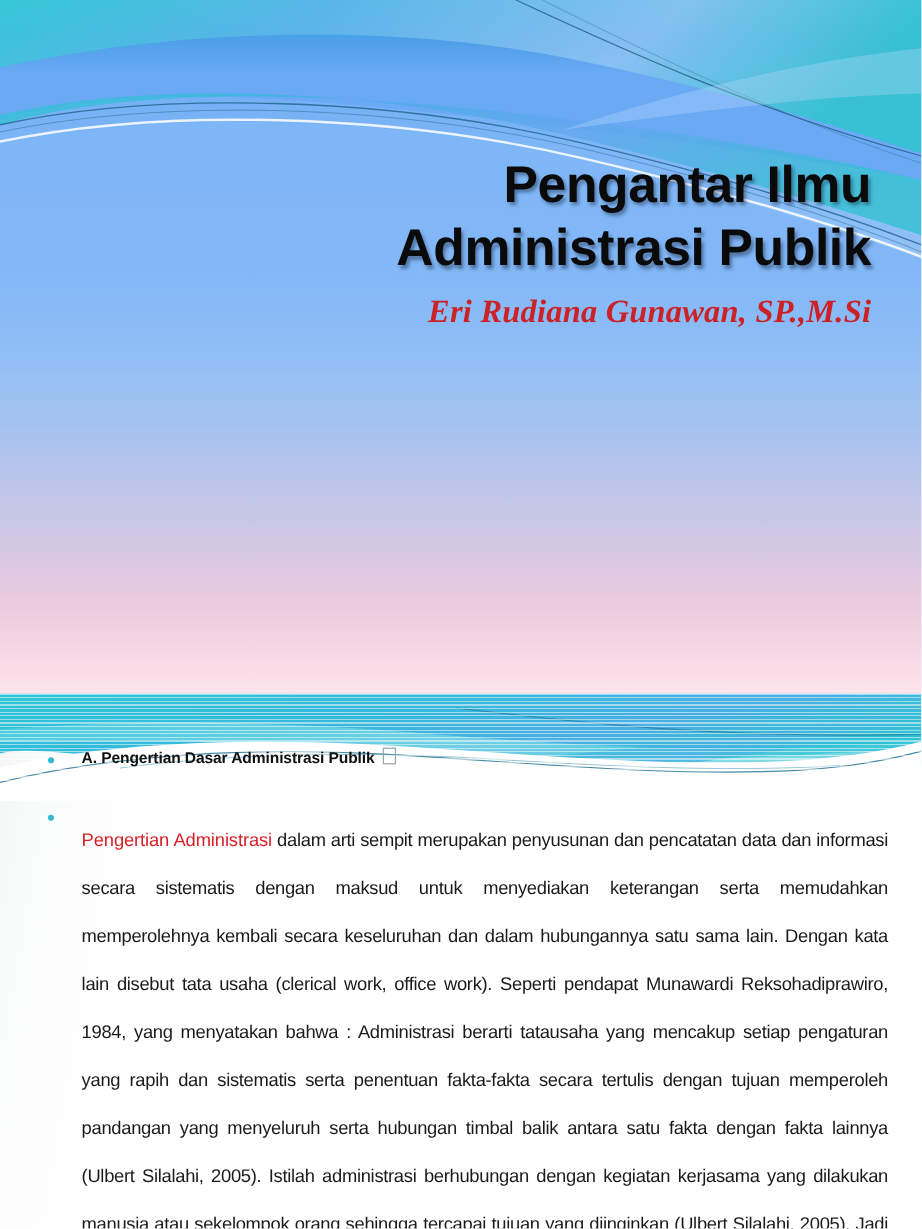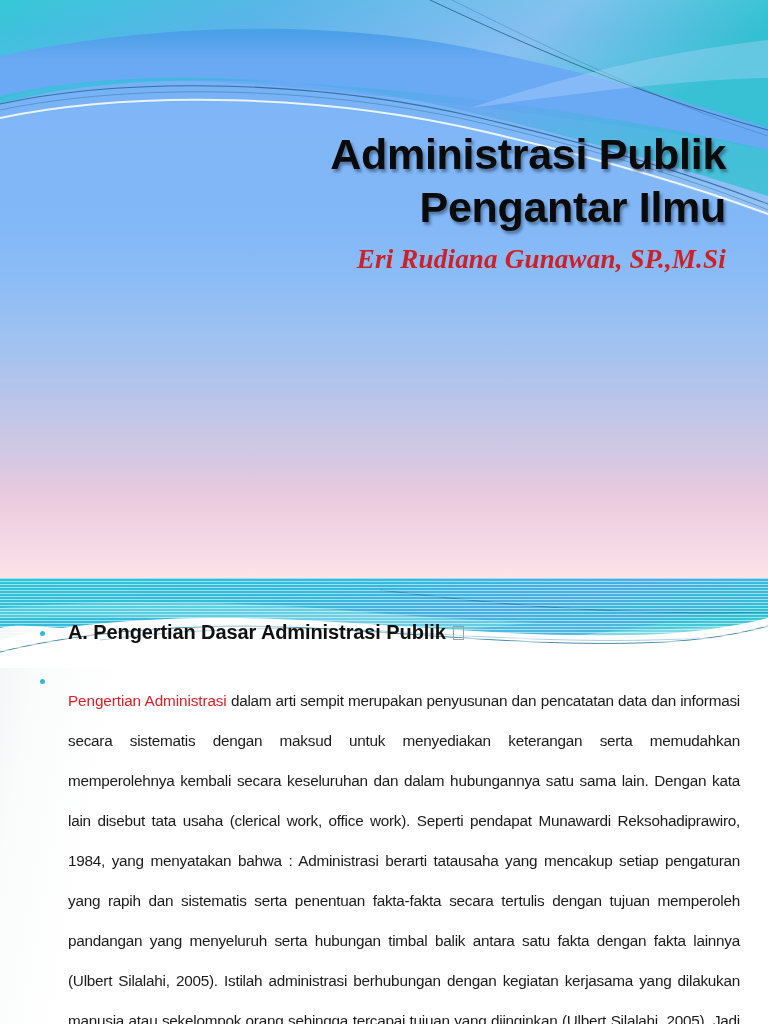--- a/index.html
+++ b/index.html
@@ -118,21 +118,21 @@
     height: 5px;
     border-radius: 50%;
     background: #31b9cf;
     margin-top: 9px;
     margin-right: 23px;
     flex: 0 0 auto;
   }
   .heading-text {
     font-family: "Liberation Sans", sans-serif;
     font-weight: bold;
-    font-size: 20px;
+    font-size: 13px;
     line-height: 20px;
     color: #111111;
     letter-spacing: -0.1px;
     white-space: nowrap;
   }
   .tofu {
     display: inline-block;
     width: 9px;
     height: 12px;
     border: 1px solid #9aa4ab;
@@ -226,22 +226,22 @@
         <stop offset="28%" stop-color="#a8c6ee" stop-opacity="0.55"></stop>
         <stop offset="55%" stop-color="#cfc9e4" stop-opacity="0.8"></stop>
         <stop offset="78%" stop-color="#efcbdd" stop-opacity="0.95"></stop>
         <stop offset="100%" stop-color="#fde3ea" stop-opacity="1"></stop>
       </linearGradient>
 
       <path d="M768,40 C660,52 560,78 470,108 C560,96 672,80 768,78 Z" fill="#b9d8fb" opacity="0.35"></path>
     </svg>
 
     <div class="title-block">
+      <div class="title-line">Pengantar Ilmu</div>
       <div class="title-line">Administrasi Publik</div>
-      <div class="title-line">Pengantar Ilmu</div>
       <div class="title-author">Eri Rudiana Gunawan, SP.,M.Si</div>
     </div>
   </section>
 
   <section class="slide-content">
 
     <div class="content-banner">
       <svg viewBox="0 0 768 90" preserveAspectRatio="none" width="768" height="90">
         <defs>
           <linearGradient id="cbTeal" x1="0" y1="0" x2="1" y2="0.4">

